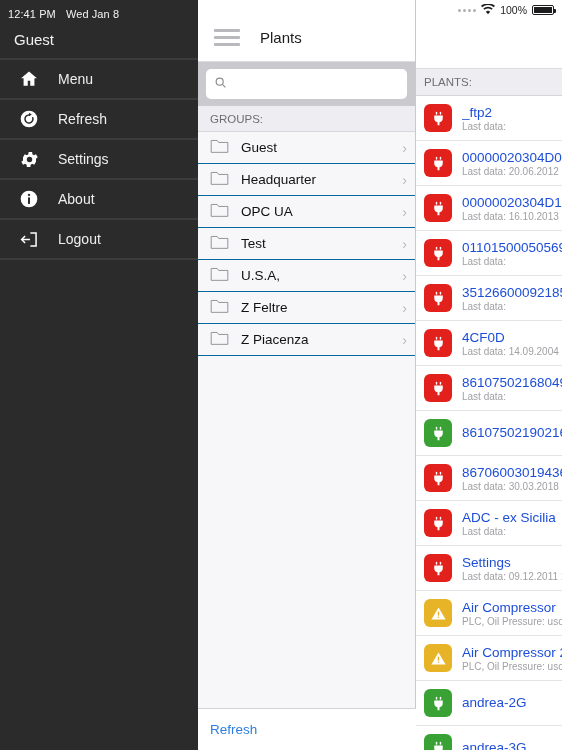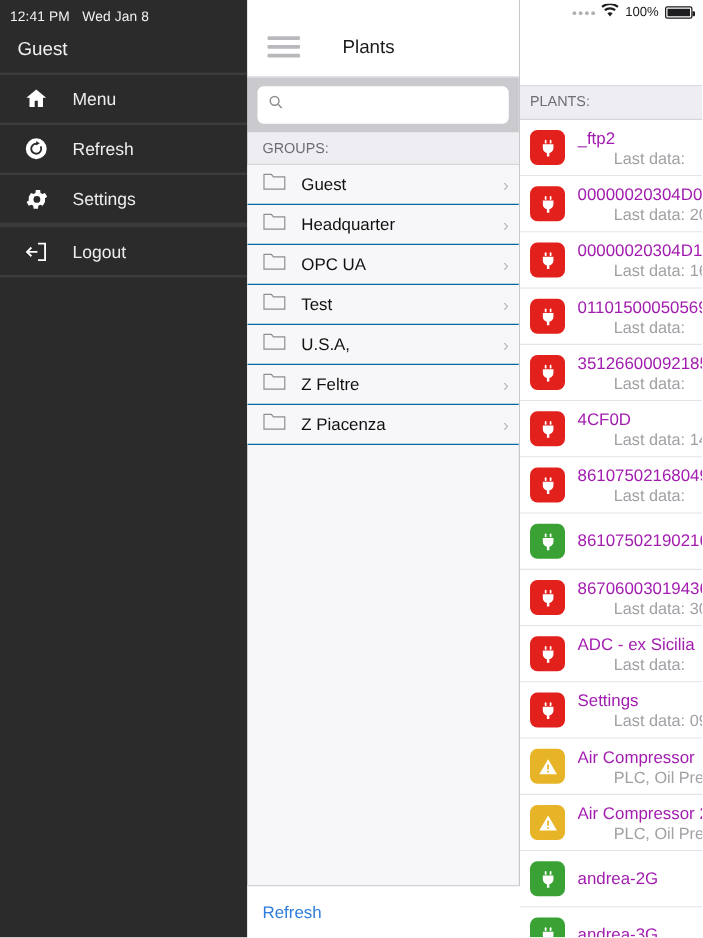--- a/index.html
+++ b/index.html
@@ -38,21 +38,21 @@
   
   .middle {
     width: 218px; flex: 0 0 218px; height: 750px;
     background: #f7f7f9;
     display: flex; flex-direction: column;
     border-right: 1px solid #c9c9cd;
     position: relative;
   }
   .mid-nav {
     height: 62px; background: #ffffff;
-    display: flex; align-items: center; gap: 34px;
+    display: flex; align-items: center; gap: 20px;
     padding: 14px 0 0 16px;
     border-bottom: 1px solid #dcdce0;
   }
   .hamburger { width: 26px; display: flex; flex-direction: column; gap: 4px; }
   .hamburger i { display: block; height: 3px; background: #b9b9bd; border-radius: 1px; }
   .mid-nav-title { font-size: 15px; color: #1b1b1b; }
   .search-wrap {
     background: #c9c9ce; padding: 7px 8px; height: 44px;
   }
   .search-box {
@@ -114,22 +114,22 @@
     gap: 10px; padding-left: 8px;
     border-bottom: 1px solid #e4e4e8;
     background: #ffffff;
   }
   .plant-icon {
     width: 28px; height: 28px; border-radius: 6px;
     flex: 0 0 28px;
     display: flex; align-items: center; justify-content: center;
   }
   .plant-text { min-width: 0; overflow: hidden; white-space: nowrap; }
-  .plant-name { font-size: 13.5px; color: #a21caf; white-space: nowrap; }
-  .plant-sub { font-size: 13px; color: #a0a0a5; white-space: nowrap; margin-top: 1px; margin-left: 29px; }
+  .plant-name { font-size: 13.5px; color: #1d4ed8; white-space: nowrap; }
+  .plant-sub { font-size: 10px; color: #a0a0a5; white-space: nowrap; margin-top: 1px; }
 </style>
 </head>
 <body>
 
 <div class="screen">
 
   <div class="sidebar">
     <div class="sb-status">
       <span>12:41 PM</span>
       <span>Wed Jan 8</span>
@@ -165,20 +165,30 @@
       <span class="sb-item-icon">
         <svg width="21" height="21" viewBox="0 0 24 24" fill="#ffffff">
             <path d="M19.4 13a7.6 7.6 0 0 0 0-2l2-1.5-2-3.4-2.4 1a7.7 7.7 0 0 0-1.7-1l-.3-2.6h-4l-.3 2.6a7.7 7.7 0 0 0-1.7 1l-2.4-1-2 3.4L4.6 11a7.6 7.6 0 0 0 0 2l-2 1.5 2 3.4 2.4-1a7.7 7.7 0 0 0 1.7 1l.3 2.6h4l.3-2.6a7.7 7.7 0 0 0 1.7-1l2.4 1 2-3.4z"></path>
             <circle cx="12" cy="12" r="3.1" fill="#2b2b2b"></circle>
           </svg>
       </span>
       <span class="sb-item-label">Settings</span>
     </div>
     <div class="sb-sep"></div>
 
+    <div class="sb-item">
+      <span class="sb-item-icon">
+        <svg width="20" height="20" viewBox="0 0 24 24">
+            <circle cx="12" cy="12" r="10" fill="#ffffff"></circle>
+            <circle cx="12" cy="7.2" r="1.4" fill="#2b2b2b"></circle>
+            <rect x="10.8" y="10" width="2.4" height="8" rx="1" fill="#2b2b2b"></rect>
+          </svg>
+      </span>
+      <span class="sb-item-label">About</span>
+    </div>
     <div class="sb-sep"></div>
 
     <div class="sb-item">
       <span class="sb-item-icon">
         <svg width="21" height="21" viewBox="0 0 24 24" fill="none" stroke="#ffffff" stroke-width="1.7">
           <path d="M13 4.5h6.5v15H13"></path>
             <path d="M12.5 12H3.5"></path>
             <path d="M7 8 3 12l4 4"></path>
         </svg>
       </span>

